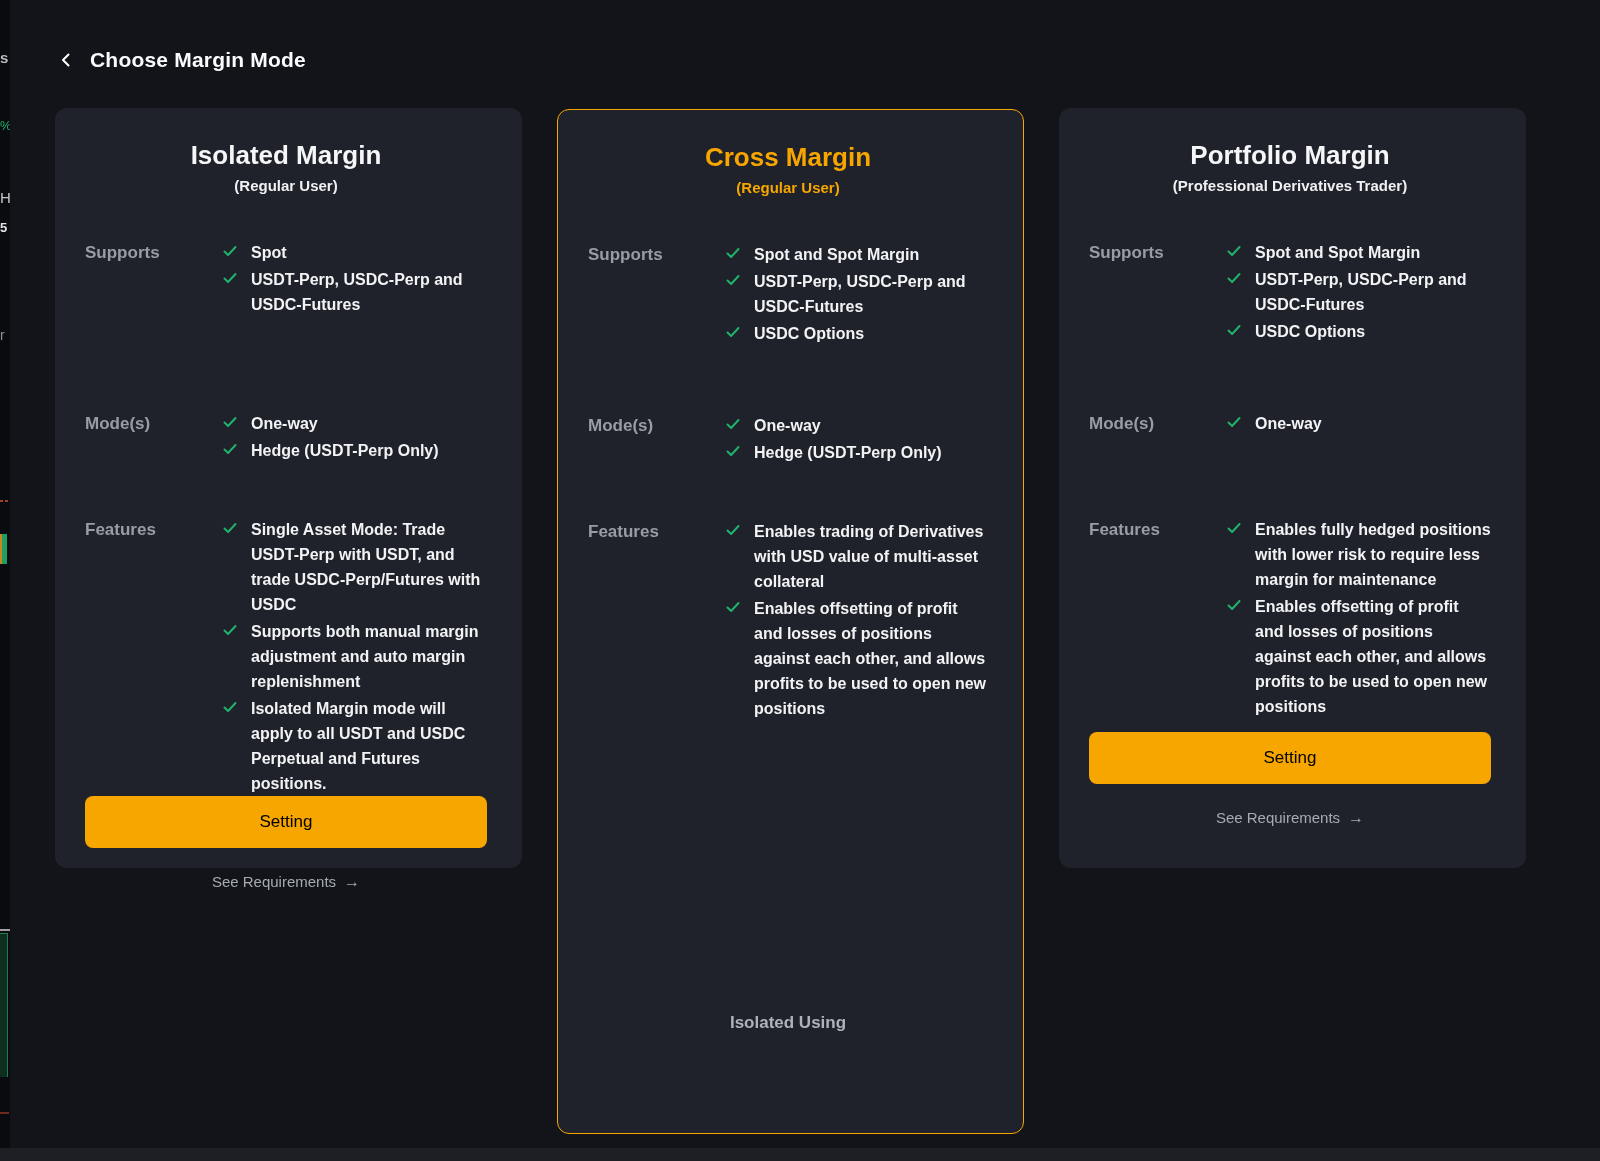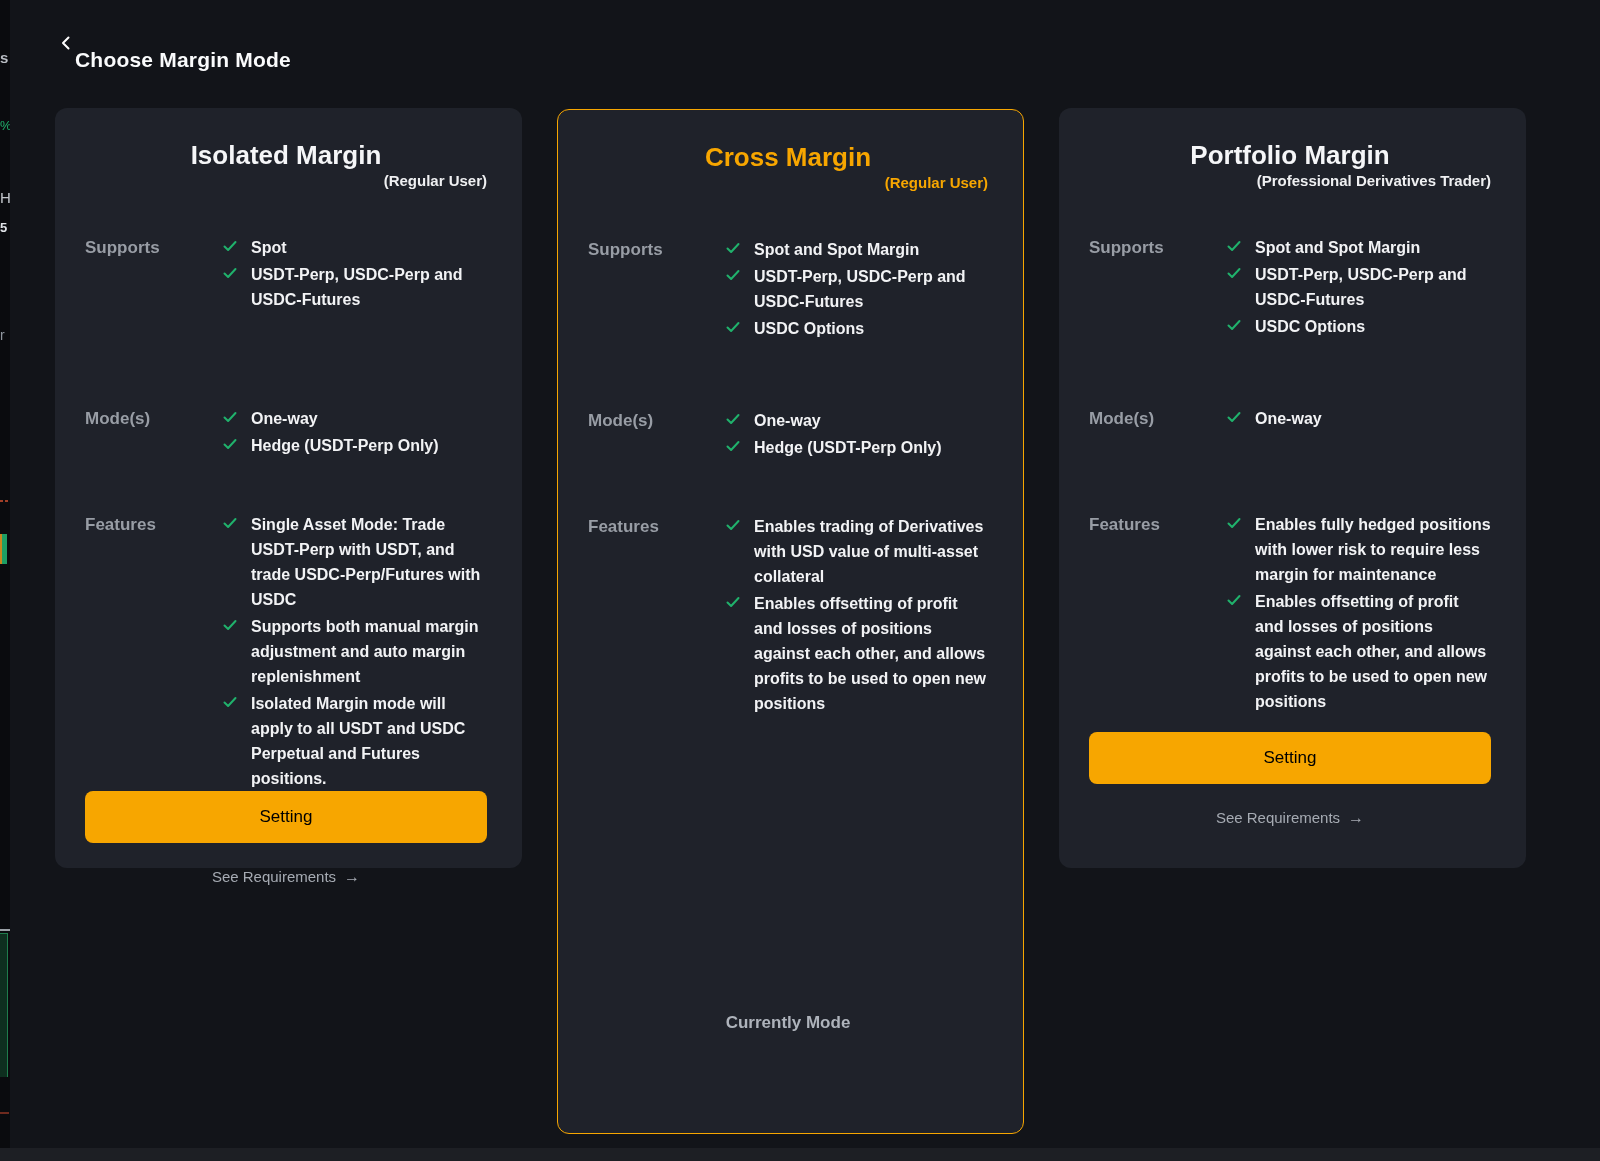--- a/index.html
+++ b/index.html
@@ -11,33 +11,33 @@
   *{box-sizing:border-box}
   html,body{margin:0;padding:0}
   body{
     width:1600px;height:1161px;position:relative;overflow:hidden;
     background:var(--backdrop);
     font-family:"Liberation Sans","DejaVu Sans",sans-serif;
     color:#f2f3f5;
   }
 
   
-  .header{position:absolute;left:57px;top:34px;display:flex;z-index:3}
+  .header{position:absolute;left:57px;top:34px;display:flex;align-items:center;gap:15px;z-index:3}
   .back-btn{width:18px;height:18px;display:flex;align-items:center;justify-content:center;background:none;border:none;padding:0;cursor:pointer}
   .header-title{font-size:21px;font-weight:700;color:#fafbfc;letter-spacing:.2px}
 
   
   .cards{position:absolute;left:55px;top:108px;display:flex;gap:35px;z-index:2}
   .card{
     width:467px;height:760px;background:var(--card-bg);border-radius:12px;
     display:flex;flex-direction:column;padding:30px 35px 40px 30px;
   }
   .card.highlighted{border:1px solid var(--accent);height:1025px;margin-top:1px}
   .card-title{margin:0;text-align:center;font-size:26px;font-weight:700;color:#f5f6f8;line-height:34px}
-  .card-subtitle{text-align:right;font-size:15px;font-weight:700;color:#eff0f2}
+  .card-subtitle{text-align:center;font-size:15px;font-weight:700;margin-top:5px;color:#eff0f2}
   .card.highlighted .card-title,
   .card.highlighted .card-subtitle{color:var(--accent)}
 
   .sections{margin-top:46px;display:flex;flex-direction:column}
   .section{display:flex;align-items:flex-start}
   .section:nth-child(1){min-height:171px}
   .section:nth-child(2){min-height:106px}
   .section-label{width:137px;flex:0 0 137px;font-size:17px;font-weight:600;color:#989da5;line-height:25px}
   .items{display:flex;flex-direction:column;gap:2px}
   .item{display:flex;gap:13px}
@@ -230,21 +230,21 @@
               <span class="check"><svg viewBox="0 0 16 16" width="16" height="16" aria-hidden="true">
                   <path d="M2.5 8.5 L6.1 12 L13.5 4" fill="none" stroke="currentColor" stroke-width="2" stroke-linecap="round" stroke-linejoin="round"></path>
                 </svg></span>
               <span class="item-text">Enables offsetting of profit and losses of positions against each other, and allows profits to be used to open new positions</span>
             </div>
           </div>
         </div>
       </div>
       <div class="bottom">
         <div class="action-row">
-          <div class="currently-using">Currently Mode</div>
+          <div class="currently-using">Isolated Using</div>
         </div>
         <div class="footer-row"></div>
       </div>
     </section>
     <section class="card">
       <h2 class="card-title">Portfolio Margin</h2>
       <div class="card-subtitle">(Professional Derivatives Trader)</div>
       <div class="sections">
         <div class="section">
           <div class="section-label">Supports</div>

